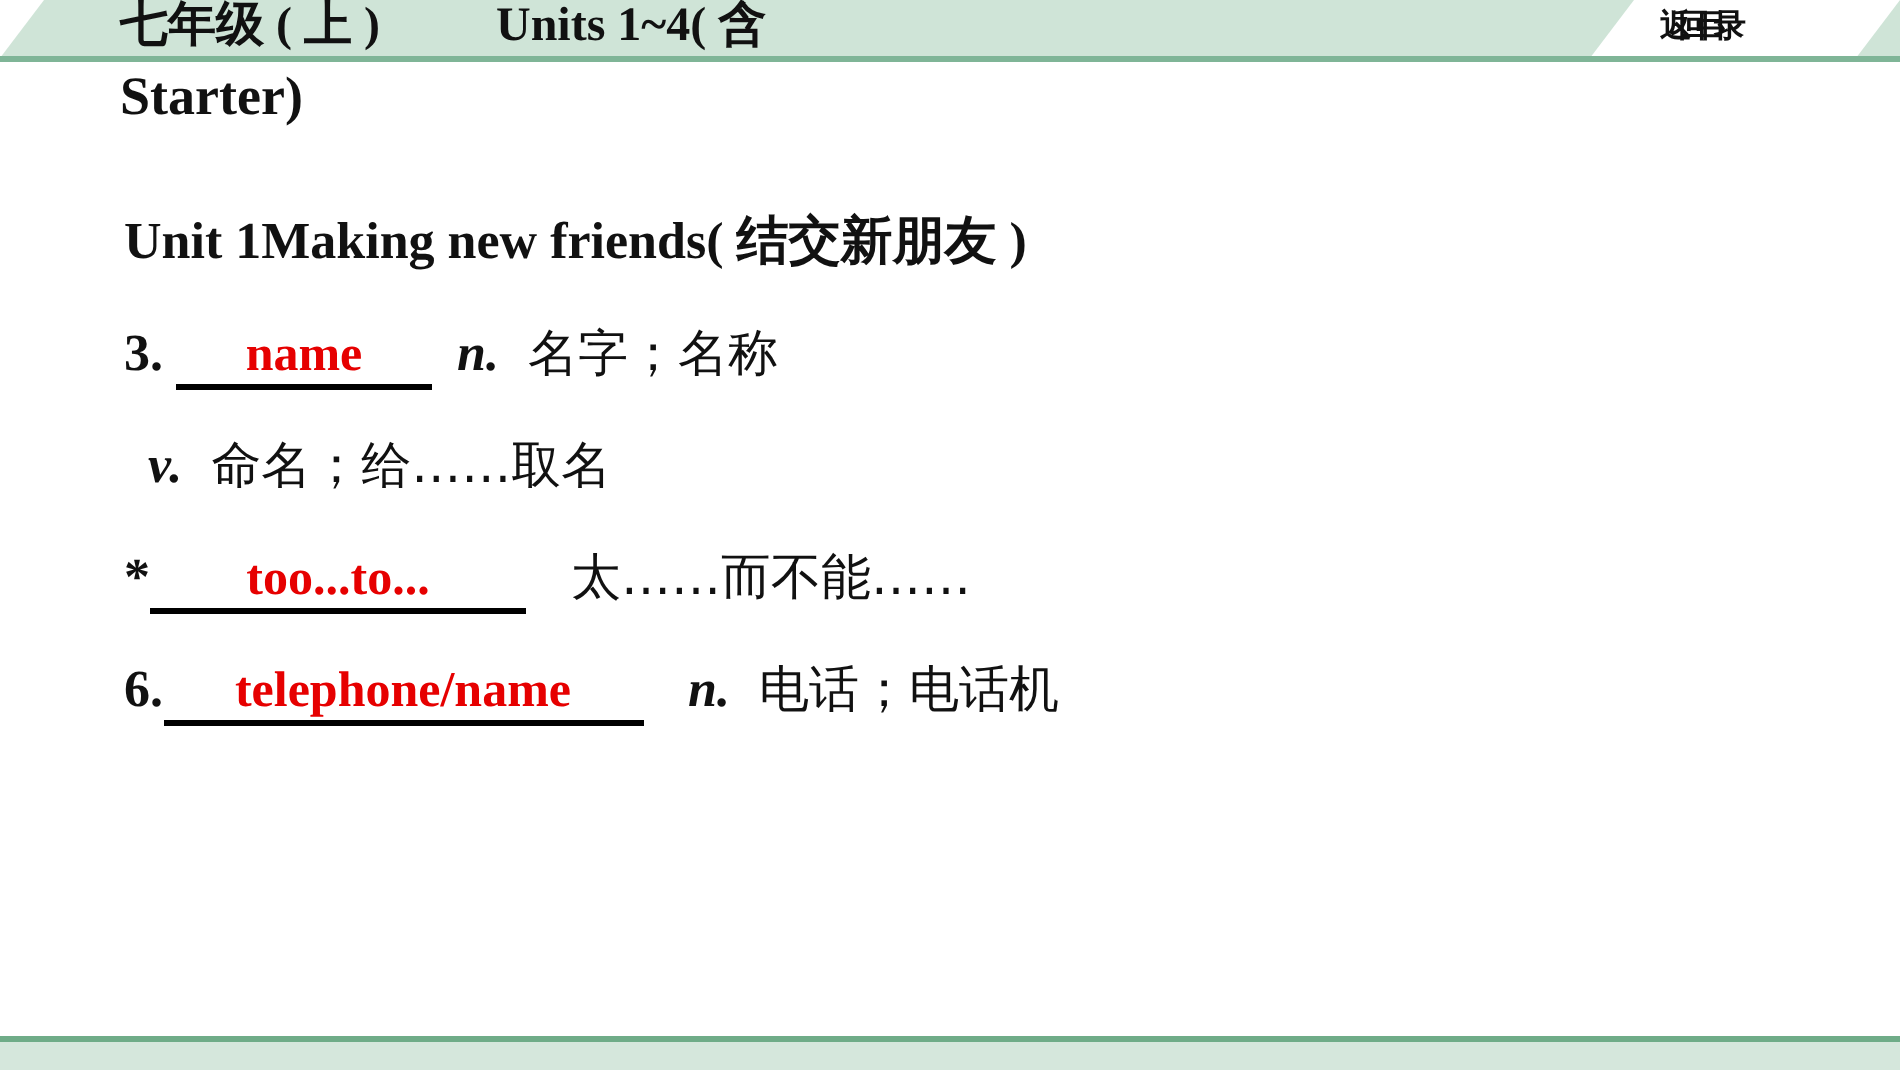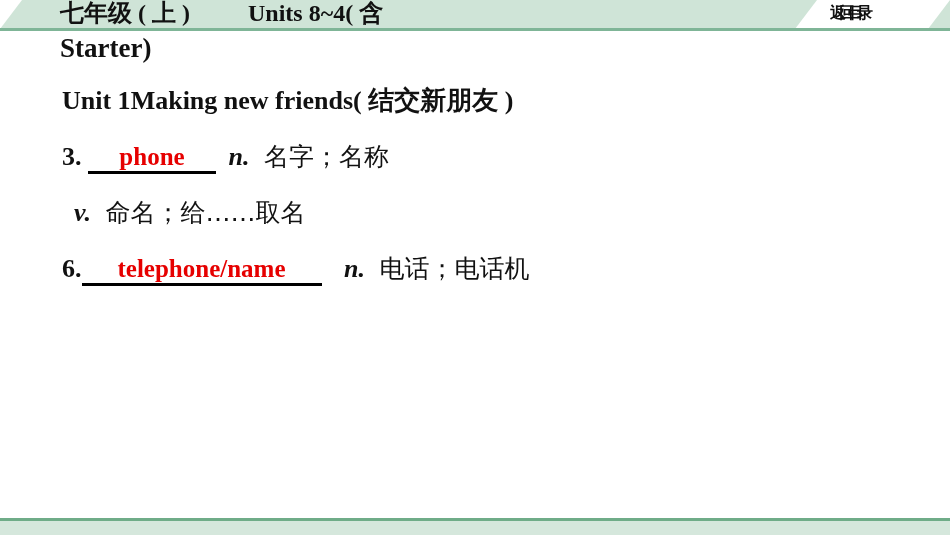--- a/index.html
+++ b/index.html
@@ -90,21 +90,21 @@
     font-size: 27px;
     font-weight: bold;
     color: #111111;
     white-space: nowrap;
   }
 
   
   .content {
     position: absolute;
     left: 0;
-    top: 73px;
+    top: 93px;
     width: 950px;
   }
   .line {
     position: relative;
     height: 56px;
     padding-left: 62px;
     white-space: nowrap;
     font-size: 26px;
     font-weight: bold;
     color: #111111;
@@ -157,48 +157,52 @@
 </style>
 </head>
 <body>
 
 <div class="header">
   <div class="header-band"></div>
   <div class="header-right-wedge"></div>
   <div class="header-rule"></div>
 
   <div class="header-title">
-    <span>七年级 ( 上 )</span><span class="unit-gap"></span><span>Units 8~4( 含</span>
+    <span>七年级 ( 上 )</span><span class="unit-gap"></span><span>Units 1~4( 含</span>
   </div>
 
   <div class="back-btn">返回目录</div>
 </div>
 
 <div class="title-cont">Starter)</div>
 
 <div class="content">
 
   <div class="line">
     <span class="unit-heading">Unit 1</span><span class="gap"></span><span class="unit-heading">Making new friends( 结交新朋友 )</span>
   </div>
 
   <div class="line">
     <span class="num">3.</span>
-    <span class="blank" style="width:128px;">phone</span>
+    <span class="blank" style="width:128px;">name</span>
     <span class="pos">n.</span>
     <span class="cn meaning">名字；名称</span>
   </div>
 
   <div class="line" style="padding-left:74px;">
     <span class="pos" style="padding-left:0;">v.</span>
     <span class="cn meaning">命名；给……取名</span>
   </div>
 
 
 
+  <div class="line">
+    <span class="num">*</span><span class="blank" style="width:188px;">too...to...</span>
+    <span class="cn meaning" style="padding-left:16px;">太……而不能……</span>
+  </div>
 
   <div class="line">
     <span class="num">6.</span><span class="blank" style="width:240px;">telephone/name</span>
     <span class="pos" style="padding-left:16px;">n.</span>
     <span class="cn meaning">电话；电话机</span>
   </div>
 
 </div>
 
 <div class="footer"></div>

